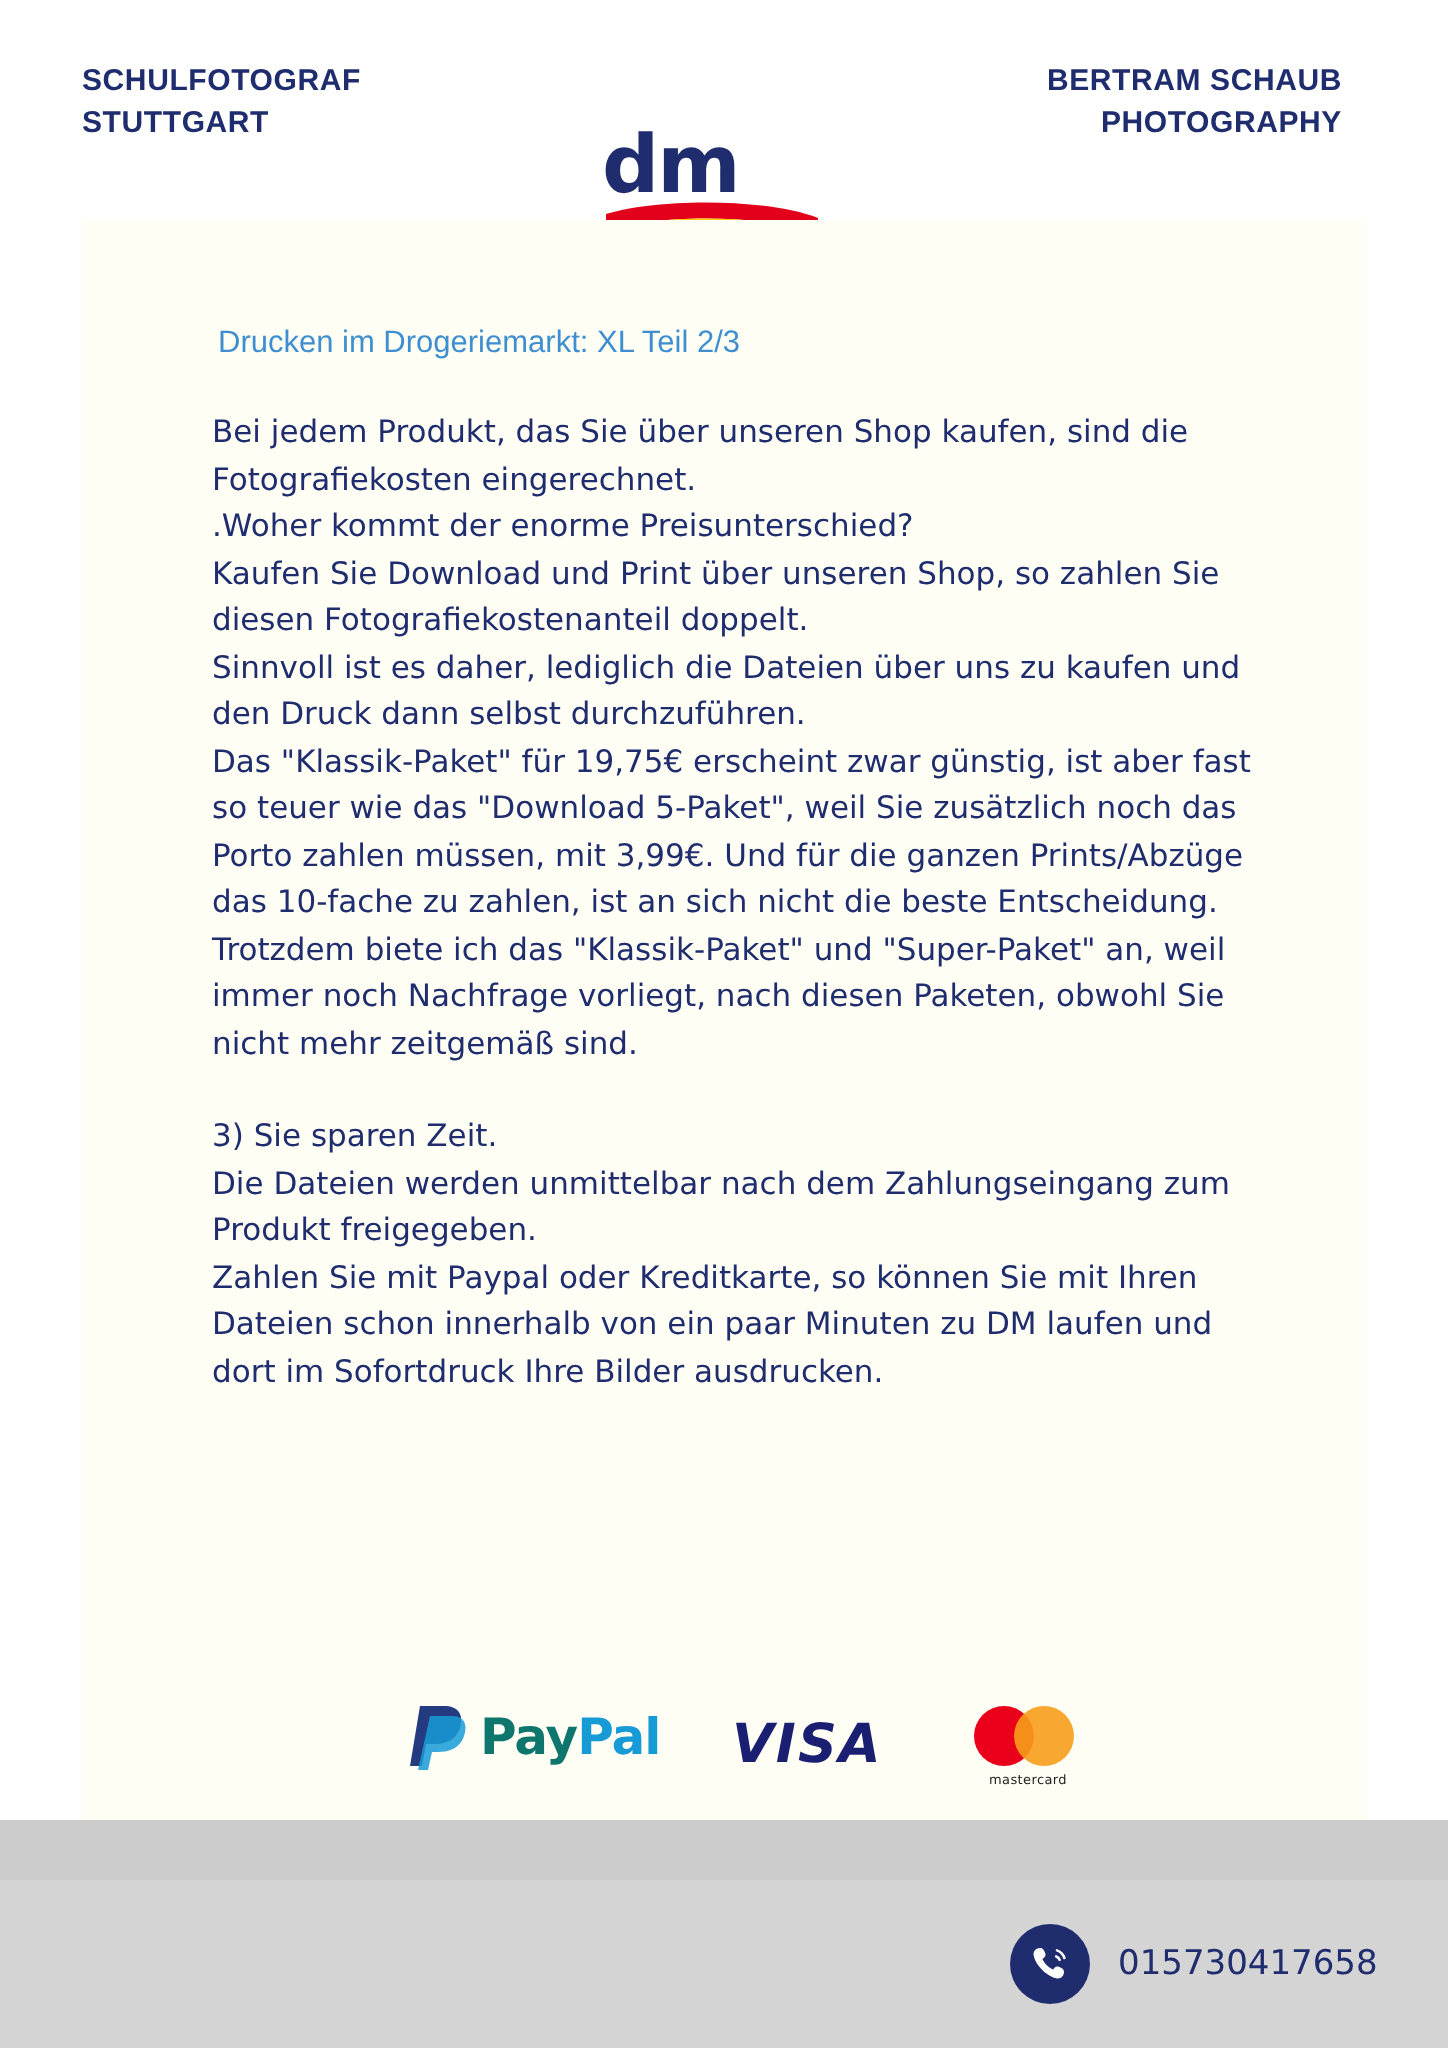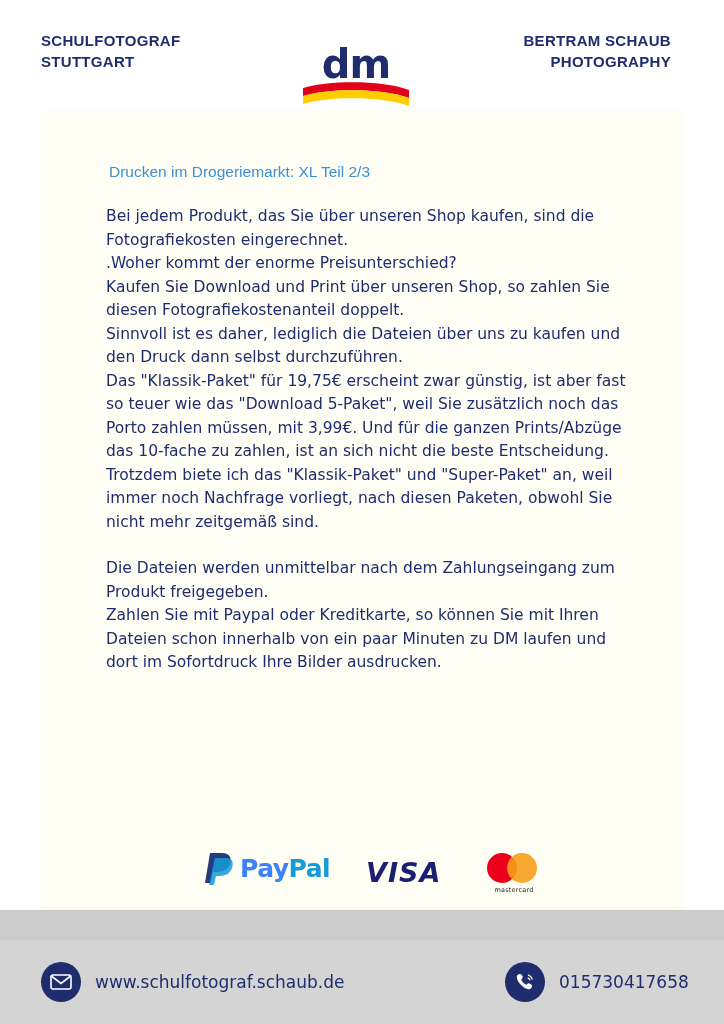--- a/index.html
+++ b/index.html
@@ -48,24 +48,23 @@
     font-weight: bold;
     font-size: 15px;
     line-height: 21px;
     letter-spacing: 0.3px;
     text-align: right;
   }
   .logo {
     position: absolute;
     left: 50%;
     transform: translateX(-50%);
-    top: 44px;
+    top: 63px;
     width: 110px;
     height: 66px;
-    text-align: center;
   }
   .logo-text {
     font-family: "DejaVu Sans", sans-serif;
     font-weight: bold;
     font-size: 40px;
     color: #1f2d6e;
     line-height: 40px;
     letter-spacing: -1px;
   }
   .logo-swoosh {
@@ -127,21 +126,21 @@
     display: flex;
     align-items: center;
     gap: 6px;
   }
   .paypal-text {
     font-family: "DejaVu Sans", sans-serif;
     font-size: 25px;
     font-weight: bold;
     letter-spacing: -0.5px;
   }
-  .pp-blue { color: #3b82f6; }
+  .pp-blue { color: #0f766e; }
   .pp-cyan { color: #179bd7; }
 
   .visa {
     position: absolute;
     left: 325px;
     top: 12px;
     font-family: "DejaVu Sans", sans-serif;
     font-style: italic;
     font-weight: bold;
     font-size: 27px;
@@ -255,20 +254,21 @@
 
     <div class="doc-title">Drucken im Drogeriemarkt: XL Teil 2/3</div>
 
     <div class="body-text">
       <p>Bei jedem Produkt, das Sie über unseren Shop kaufen, sind die Fotografiekosten eingerechnet.</p>
       <p>.Woher kommt der enorme Preisunterschied?</p>
       <p>Kaufen Sie Download und Print über unseren Shop, so zahlen Sie diesen Fotografiekostenanteil doppelt.</p>
       <p>Sinnvoll ist es daher, lediglich die Dateien über uns zu kaufen und den Druck dann selbst durchzuführen.</p>
       <p>Das "Klassik-Paket" für 19,75€ erscheint zwar günstig, ist aber fast so teuer wie das "Download 5-Paket", weil Sie zusätzlich noch das Porto zahlen müssen, mit 3,99€. Und für die ganzen Prints/Abzüge das 10-fache zu zahlen, ist an sich nicht die beste Entscheidung. Trotzdem biete ich das "Klassik-Paket" und "Super-Paket" an, weil immer noch Nachfrage vorliegt, nach diesen Paketen, obwohl Sie nicht mehr zeitgemäß sind.</p>
       <div class="para-gap"></div>
+      <p>3) Sie sparen Zeit.</p>
       <p>Die Dateien werden unmittelbar nach dem Zahlungseingang zum Produkt freigegeben.</p>
       <p>Zahlen Sie mit Paypal oder Kreditkarte, so können Sie mit Ihren Dateien schon innerhalb von ein paar Minuten zu DM laufen und dort im Sofortdruck Ihre Bilder ausdrucken.</p>
     </div>
 
     <div class="payments">
 
       <div class="paypal">
         <svg width="30" height="34" viewBox="0 0 30 34">
           <path d="M6,2 L18,2 C25,2 28,6 26,13 C24,19 19,21 13,21 L9,21 L7,32 L1,32 Z" fill="#253b80"></path>
           <path d="M11,7 L22,7 C28,7 30,11 28,17 C26,23 21,25 15,25 L12,25 L10,34 L5,34 Z" fill="#179bd7" opacity="0.85"></path>
@@ -288,29 +288,20 @@
         <div class="mc-label">mastercard</div>
       </div>
 
     </div>
   </div>
 
   <div class="footer-gap"></div>
   <div class="footer">
     <div class="footer-inner">
 
-      <div class="footer-item footer-web">
-        <span class="circle-icon">
-          <svg width="22" height="16" viewBox="0 0 22 16">
-            <rect x="1" y="1" width="20" height="14" rx="2" fill="none" stroke="#ffffff" stroke-width="1.6"></rect>
-            <path d="M2,2.5 L11,9.5 L20,2.5" fill="none" stroke="#ffffff" stroke-width="1.6"></path>
-          </svg>
-        </span>
-        <span class="footer-text">www.schulfotograf.schaub.de</span>
-      </div>
 
       <div class="footer-item footer-phone">
         <span class="circle-icon">
           <svg width="22" height="22" viewBox="0 0 22 22">
             <path d="M6,3 C7.5,3 8,4 8.6,5.6 C9.2,7.2 8,7.8 7.2,8.4 C8,10.6 10.4,13 12.6,13.8 C13.2,13 13.8,11.8 15.4,12.4 C17,13 18,13.5 18,15 C18,17 16.4,18.4 14.6,18.2 C9.6,17.6 3.4,11.4 2.8,6.4 C2.6,4.6 4,3 6,3 Z" fill="#ffffff"></path>
             <path d="M14.5,4.2 C16.4,4.9 17.6,6.1 18.2,8" fill="none" stroke="#ffffff" stroke-width="1.3" stroke-linecap="round"></path>
             <path d="M14.1,7.2 C15.0,7.5 15.5,8.0 15.8,8.9" fill="none" stroke="#ffffff" stroke-width="1.3" stroke-linecap="round"></path>
           </svg>
         </span>
         <span class="footer-text">015730417658</span>

